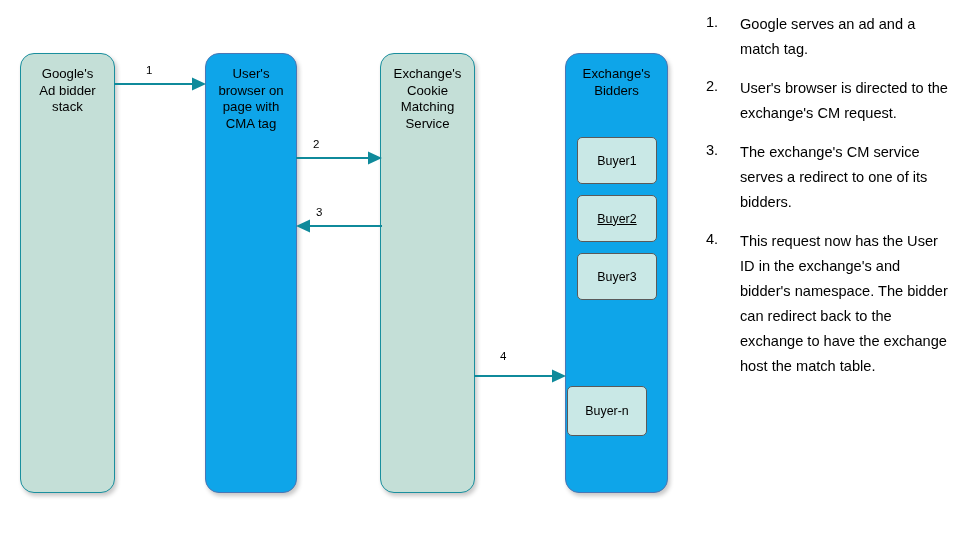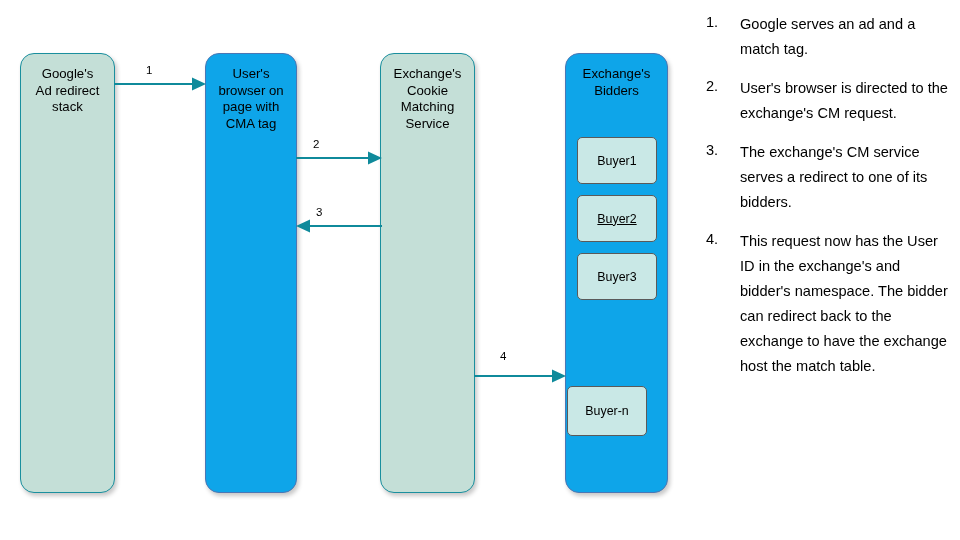--- a/index.html
+++ b/index.html
@@ -103,21 +103,21 @@
     color: #000;
   }
 </style>
 </head>
 <body>
 
 <div id="canvas">
 
   <div class="lane lane-green" style="left:20px; top:53px; width:95px; height:440px;">
     <div class="lane-title">Google's
-Ad redirect
+Ad bidder
 stack</div>
   </div>
 
   <div class="lane lane-blue" style="left:205px; top:53px; width:92px; height:440px;">
     <div class="lane-title">User's
 browser on
 page with
 CMA tag</div>
   </div>
 

